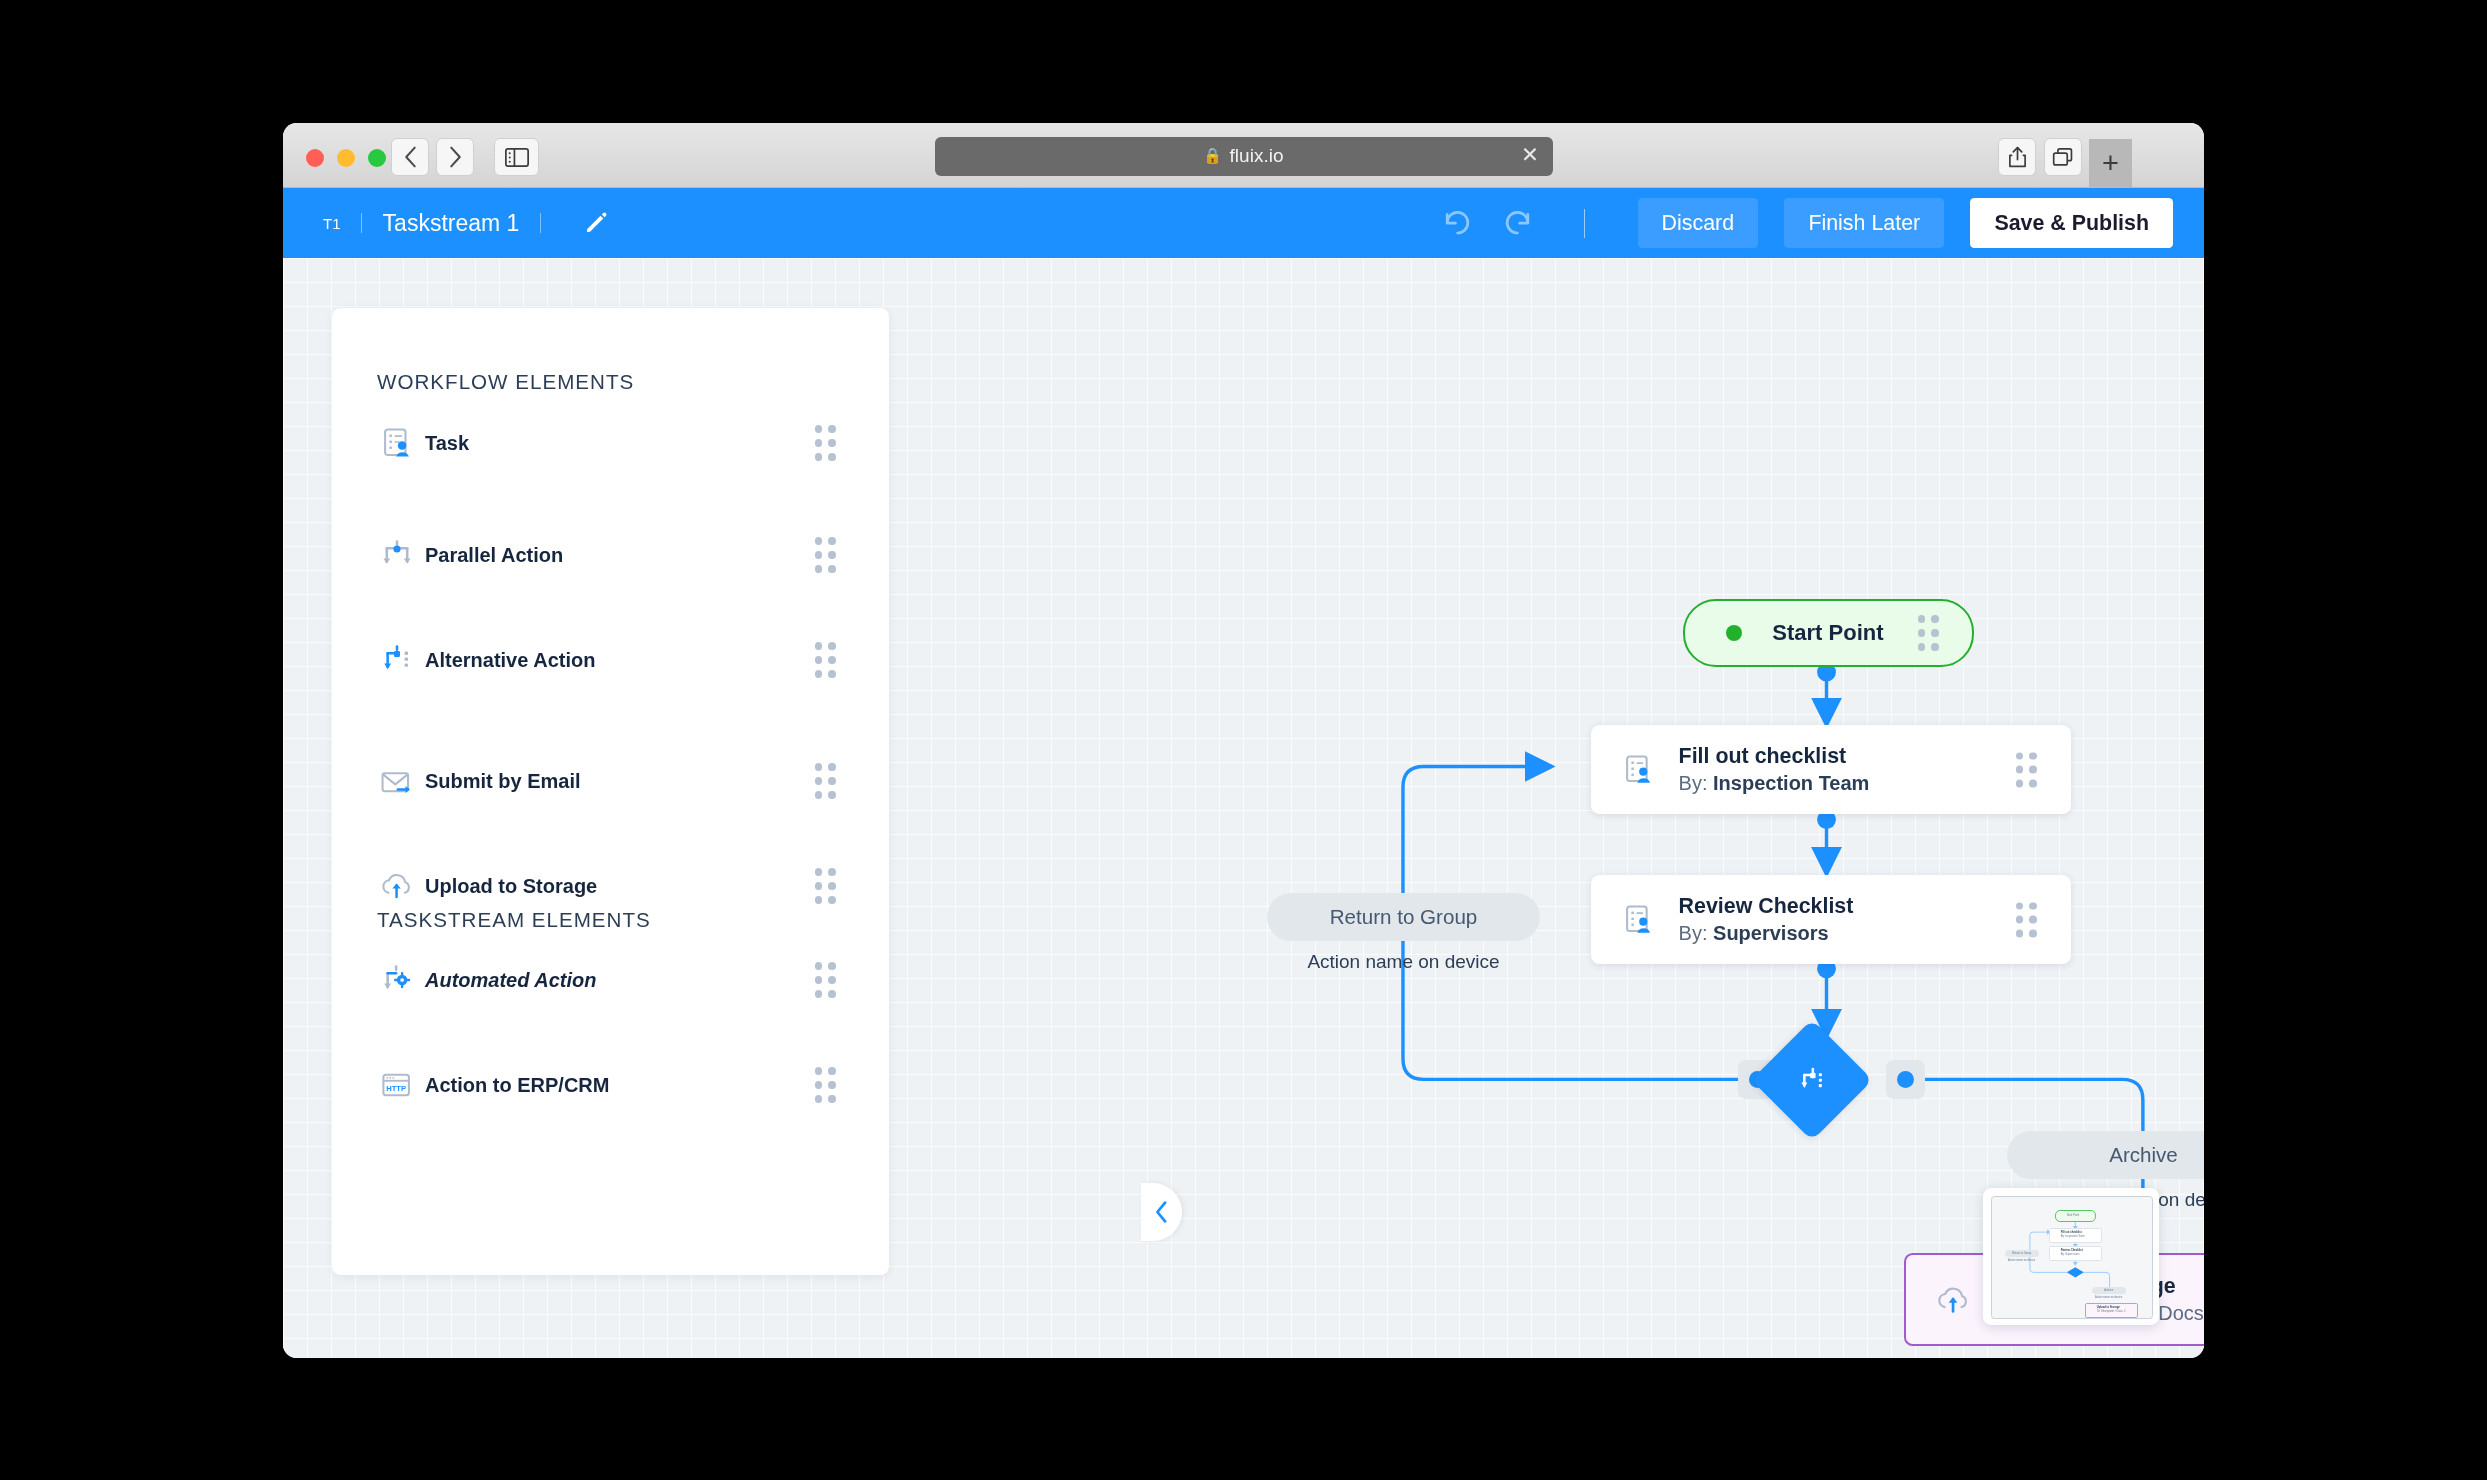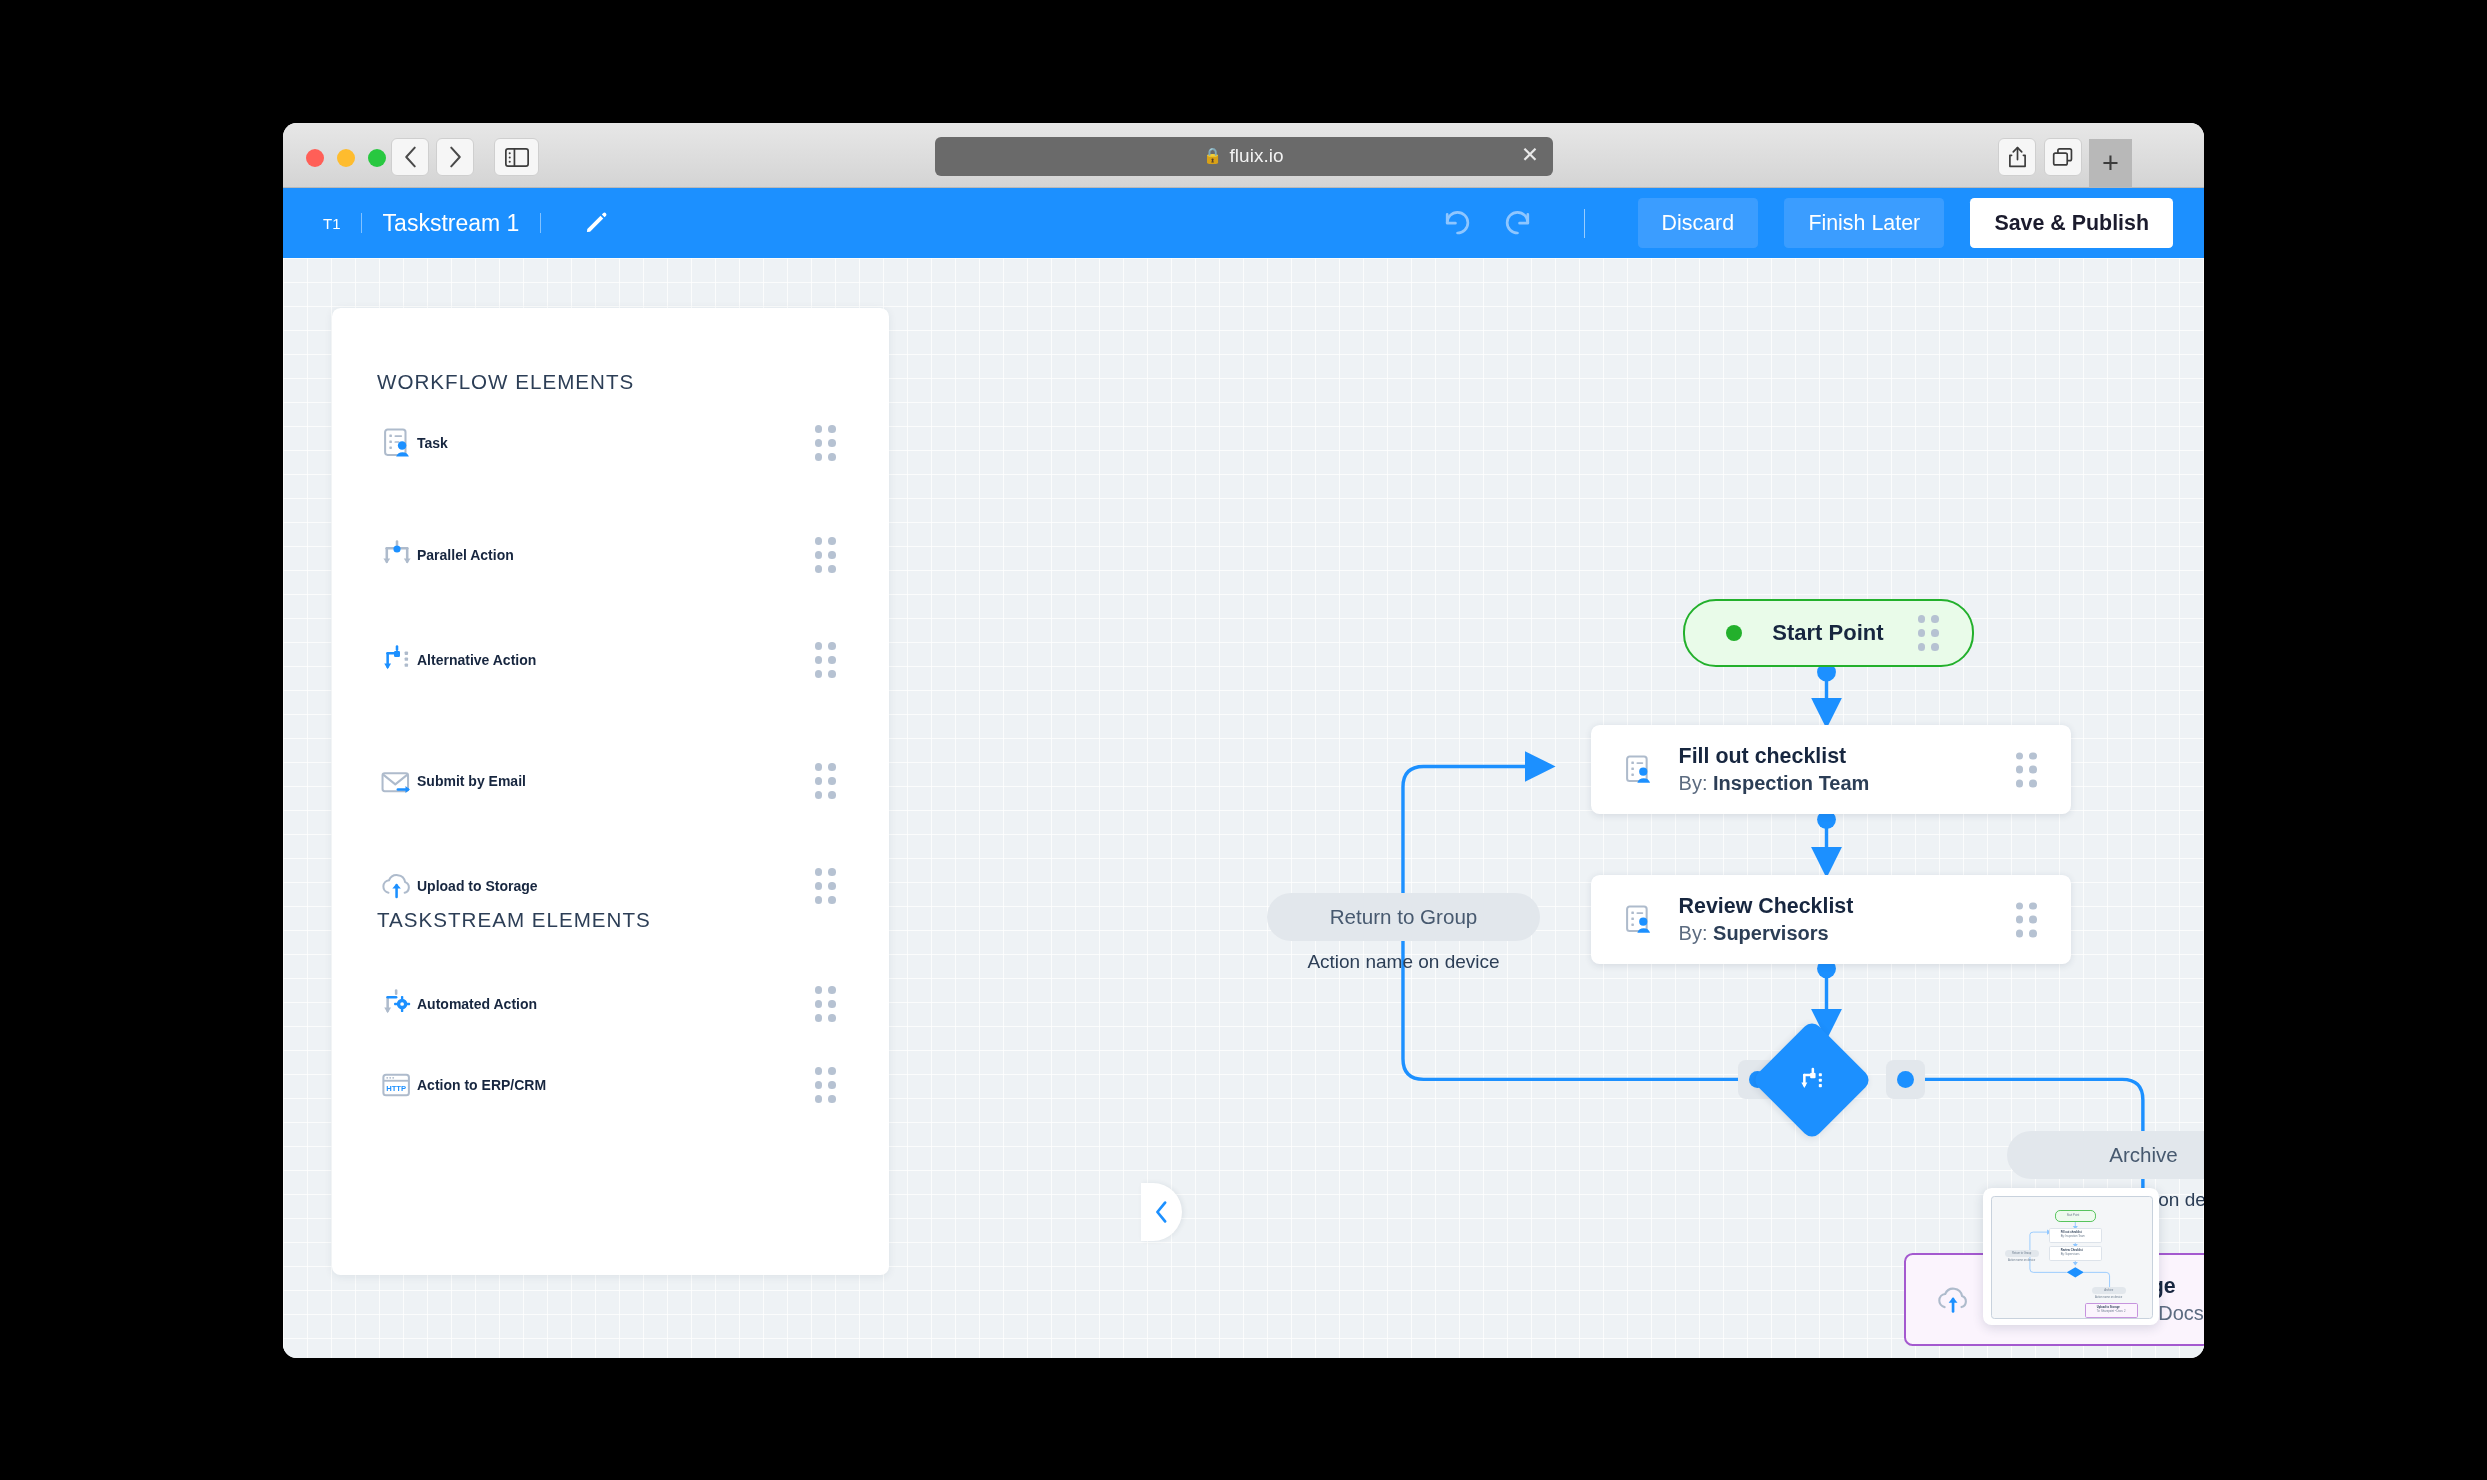--- a/index.html
+++ b/index.html
@@ -90,21 +90,21 @@
     font-size:20.6px;letter-spacing:1px;color:#2c3e56;
     padding:0 0 0 45px;margin:0;
   }
   #heading-workflow{position:absolute;top:62px;}
   #heading-taskstream{position:absolute;top:600px;}
 
   .elem-row{
     position:absolute;left:0;width:100%;height:48px;display:flex;align-items:center;
   }
   .elem-row .ico{width:39px;display:flex;align-items:center;justify-content:center;margin-left:45px;}
-  .elem-row .lbl{font-size:14px;color:#17263f;font-weight:bold;margin-left:1px;}
+  .elem-row .lbl{font-size:20px;color:#17263f;font-weight:bold;margin-left:9px;}
   .elem-row .grip{position:absolute;right:53px;}
 
   .grip-dots{display:grid;grid-template-columns:repeat(2,7.7px);grid-gap:6px;}
   .grip-dots i{width:7.7px;height:7.7px;border-radius:50%;background:#b6c2d2;display:block;}
 
   #collapse-handle{
     position:absolute;left:858px;top:925px;width:41px;height:58px;
     background:#fff;border-radius:0 34px 34px 0;display:flex;align-items:center;
     justify-content:center;box-shadow:1.7px 0 5.1px rgba(30,50,80,.08);
   }
@@ -426,21 +426,21 @@
               <i></i>
               <i></i>
               <i></i>
               <i></i>
             </span>
           </span>
       </div>
 
       <div class="panel-heading" id="heading-taskstream">TASKSTREAM ELEMENTS</div>
 
-      <div class="elem-row" style="top:672px;">
+      <div class="elem-row" style="top:648px;font-style:italic;">
         <span class="ico">
           <svg width="34" height="34" viewBox="0 0 40 40">
             <path d="M9 12 L9 28" stroke="#aebbcc" stroke-width="3" stroke-linecap="round"></path>
             <path d="M5 24 L9 31 L13 24 Z" fill="#aebbcc"></path>
             <path d="M9 12 L19 12" stroke="#1c90ff" stroke-width="3" stroke-linecap="round"></path>
             <path d="M19 4 L19 8" stroke="#aebbcc" stroke-width="3" stroke-linecap="round"></path>
             <circle cx="26" cy="20" r="6.2" fill="#1c90ff"></circle>
             <circle cx="26" cy="20" r="2.2" fill="#fff"></circle>
             <g fill="#1c90ff">
               <rect x="24.6" y="10.5" width="2.8" height="4" rx="1"></rect>

